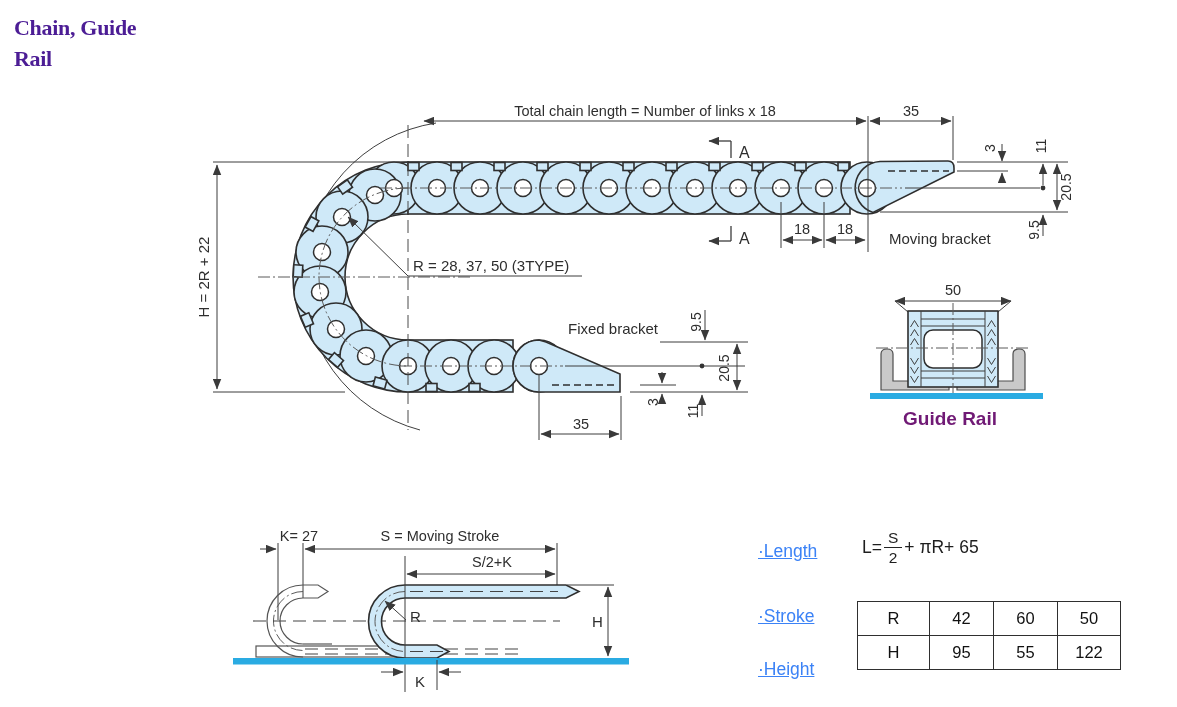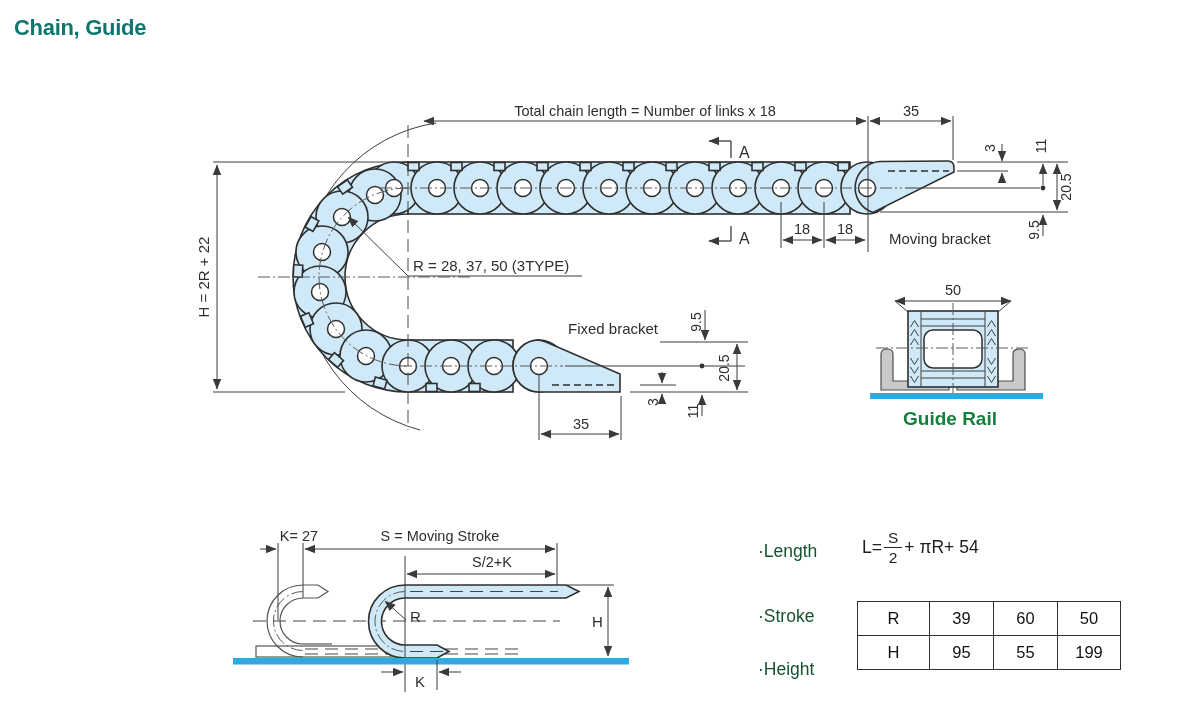--- a/index.html
+++ b/index.html
@@ -14,25 +14,25 @@
   .cl{stroke:#5a5a5a;stroke-width:1;fill:none;stroke-dasharray:12 3 2 3;}
   .dashv{stroke:#4a4a4a;stroke-width:1;fill:none;stroke-dasharray:13 6;}
   .hid{stroke:#2f2f2f;stroke-width:1.5;fill:none;stroke-dasharray:7 4;}
   .ldash{stroke:#444;stroke-width:1.1;fill:none;stroke-dasharray:13 7;}
   .ph{stroke:#555;stroke-width:1.2;fill:none;}
   .rail{fill:#c9c9c9;stroke:#4e4e4e;stroke-width:1.2;}
   .cyan{fill:#2aabe2;}
   text{font-family:"Liberation Sans",sans-serif;fill:#2e2e2e;}
   .t14{font-size:14px;} .t145{font-size:14.5px;} .t15{font-size:15px;} .t16{font-size:16px;}
   .ovl{position:absolute;}
-  #title{left:14px;top:12px;font-size:22px;font-weight:bold;color:#0f766e;
-         line-height:31px;letter-spacing:-0.3px;}
+  #title{left:14px;top:12px;font-size:22px;font-weight:bold;color:#4c1d95;
+         line-height:31px;letter-spacing:-0.3px;font-family:Liberation Serif, serif;}
   #guiderail-caption{left:880px;top:408px;width:140px;text-align:center;
-         font-size:19px;font-weight:bold;color:#15803d;}
-  .speclabel{left:758px;font-size:17.5px;color:#14532d;}
+         font-size:19px;font-weight:bold;color:#701a75;}
+  .speclabel{left:758px;font-size:17.5px;color:#3b82f6;text-decoration:underline;}
   #formula{left:862px;top:529px;display:flex;align-items:center;font-size:17.5px;color:#1e1e1e;}
   #formula .frac{display:inline-flex;flex-direction:column;align-items:center;
         margin:0 2px;line-height:17px;font-size:15.5px;}
   #formula .num{border-bottom:1.6px solid #222;padding:0 4px 1px 4px;}
   #formula .den{padding-top:1px;}
   #spec-table{left:857px;top:601px;}
   #spec-table table{border-collapse:collapse;}
   #spec-table td{border:1.6px solid #2f2f2f;height:31px;text-align:center;
         vertical-align:middle;font-size:16.5px;color:#111;}
   #spec-table td.c0{width:69px;} #spec-table td.c1{width:61px;}
@@ -295,48 +295,49 @@
 
     <line class="dim" x1="437" y1="660" x2="437" y2="690"></line>
     <line class="dim" x1="381" y1="672" x2="403" y2="672" marker-end="url(#arr)"></line>
     <line class="dim" x1="461" y1="672" x2="439" y2="672" marker-end="url(#arr)"></line>
     <text class="t15" x="420" y="687" text-anchor="middle">K</text>
   </g>
 </svg>
 
 <div id="title" class="ovl">
   <div>Chain, Guide</div>
+  <div>Rail</div>
 </div>
 
 <div id="guiderail-caption" class="ovl">Guide Rail</div>
 
 <div class="ovl speclabel" style="top:541px;">·Length</div>
 <div id="formula" class="ovl">
   <span>L=</span>
   <span class="frac">
     <span class="num">S</span>
     <span class="den">2</span>
   </span>
-  <span>+ πR+ 54</span>
+  <span>+ πR+ 65</span>
 </div>
 <div class="ovl speclabel" style="top:606px;">·Stroke</div>
 <div class="ovl speclabel" style="top:659px;">·Height</div>
 
 <div id="spec-table" class="ovl">
   <table>
     <tbody>
           <tr>
       <td class="c0">R</td>
-      <td class="c1">39</td>
+      <td class="c1">42</td>
       <td class="c2">60</td>
       <td class="c3">50</td>
     </tr>
     <tr>
       <td class="c0">H</td>
       <td class="c1">95</td>
       <td class="c2">55</td>
-      <td class="c3">199</td>
+      <td class="c3">122</td>
     </tr>
   </tbody>
       </table>
 </div>
 
 </div>
 
 </body></html>

